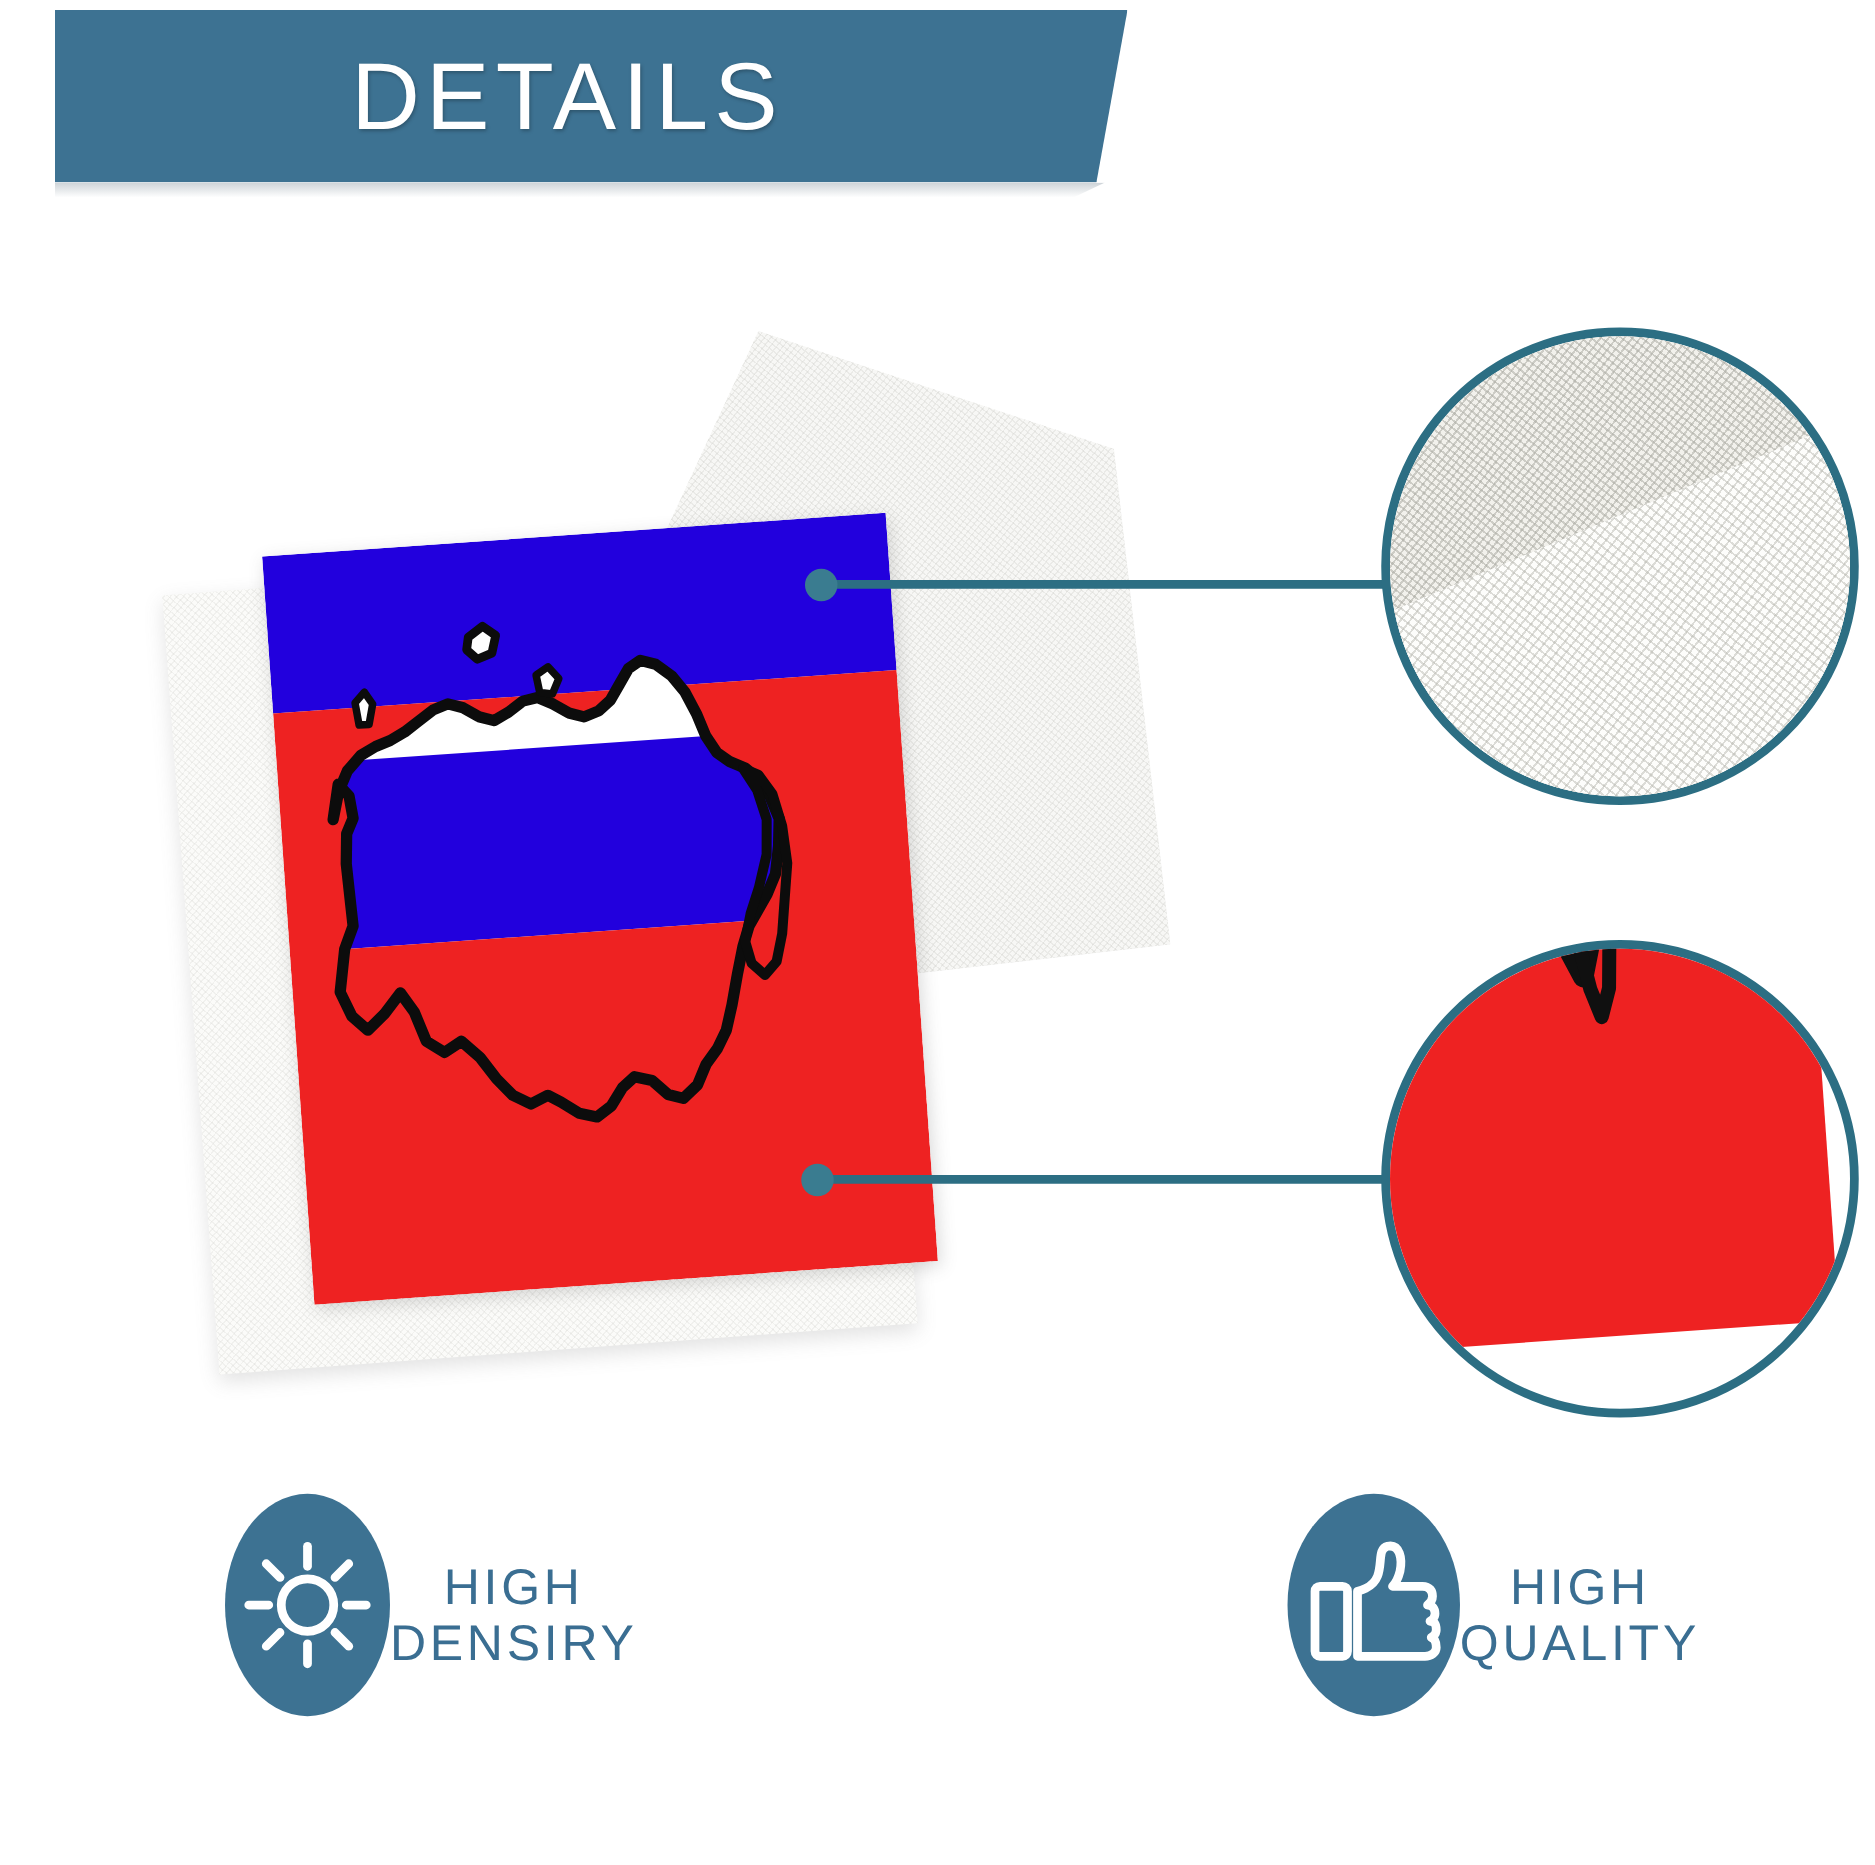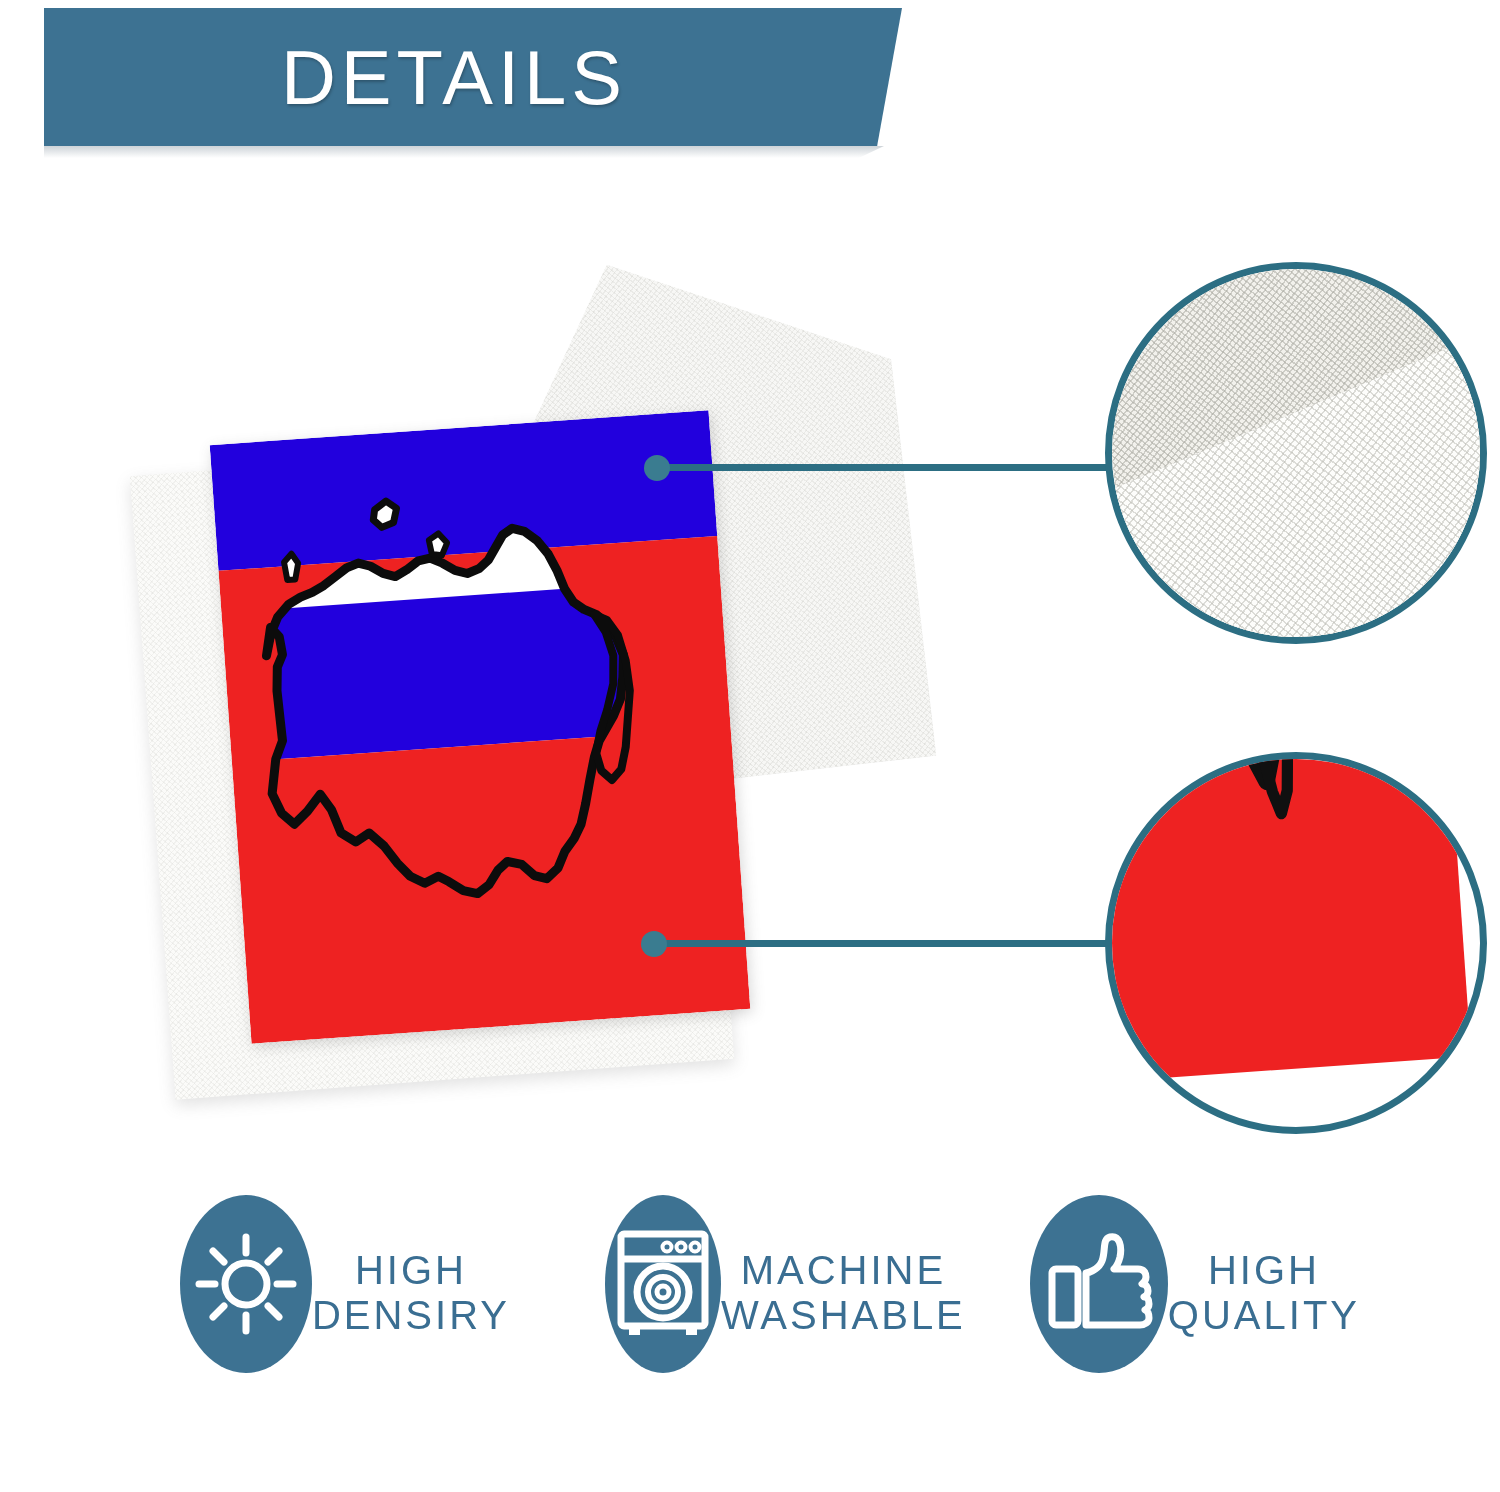--- a/index.html
+++ b/index.html
@@ -355,38 +355,20 @@
           <line x1="77" y1="77" x2="88" y2="88"></line>
           <line x1="88" y1="22" x2="77" y2="33"></line>
           <line x1="33" y1="77" x2="22" y2="88"></line>
         </g>
       </svg>
     </div>
     <div class="feature-label">HIGH
 DENSIRY</div>
   </div>
 
-  <div class="feature-item">
-    <div class="feature-badge">
-      <svg width="116" height="116" viewBox="0 0 116 116" xmlns="http://www.w3.org/2000/svg">
-        <rect x="16" y="8" width="84" height="92" rx="3" fill="none" stroke="#ffffff" stroke-width="7"></rect>
-        <line x1="16" y1="33" x2="100" y2="33" stroke="#ffffff" stroke-width="7"></line>
-        <circle cx="62" cy="21" r="4.5" fill="none" stroke="#ffffff" stroke-width="4"></circle>
-        <circle cx="76" cy="21" r="4.5" fill="none" stroke="#ffffff" stroke-width="4"></circle>
-        <circle cx="90" cy="21" r="4.5" fill="none" stroke="#ffffff" stroke-width="4"></circle>
-        <circle cx="58" cy="66" r="26" fill="none" stroke="#ffffff" stroke-width="7"></circle>
-        <circle cx="58" cy="66" r="15" fill="none" stroke="#ffffff" stroke-width="6"></circle>
-        <circle cx="58" cy="66" r="6" fill="none" stroke="#ffffff" stroke-width="5"></circle>
-        <rect x="24" y="100" width="11" height="9" fill="#ffffff"></rect>
-        <rect x="81" y="100" width="11" height="9" fill="#ffffff"></rect>
-      </svg>
-    </div>
-    <div class="feature-label">MACHINE
-WASHABLE</div>
-  </div>
 
   <div class="feature-item">
     <div class="feature-badge">
       <svg width="114" height="114" viewBox="0 0 114 114" xmlns="http://www.w3.org/2000/svg">
         <rect x="10" y="42" width="26" height="56" rx="4" fill="none" stroke="#ffffff" stroke-width="7"></rect>
         <path d="M 44 98 L 44 46
                  C 44 46 56 44 60 34
                  C 64 24 60 12 68 10
                  C 78 8 80 20 78 30
                  C 76 38 72 42 72 42

